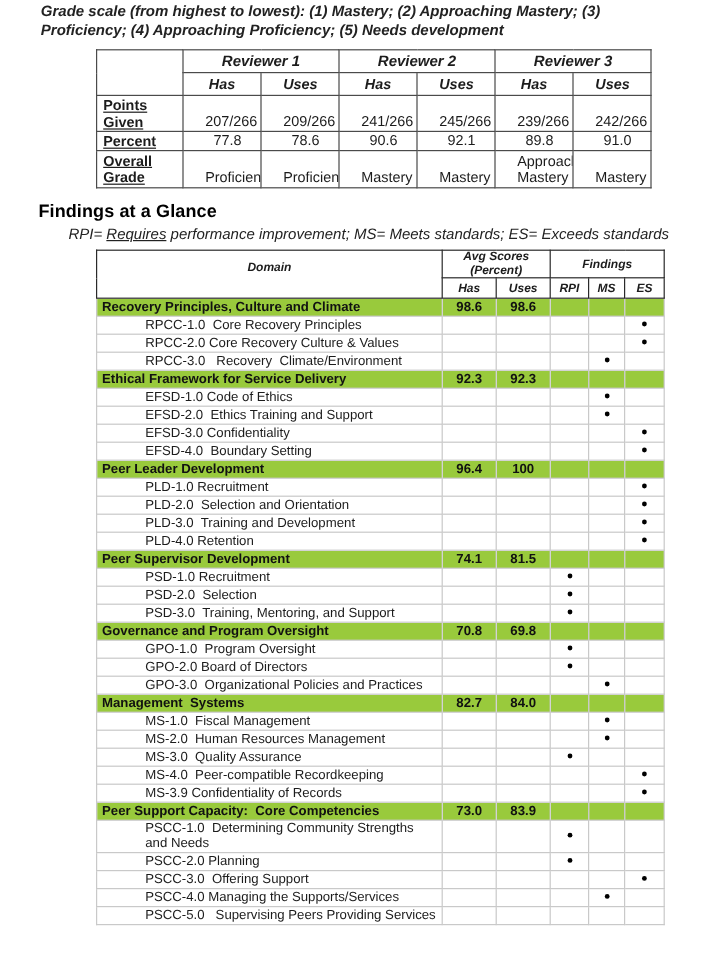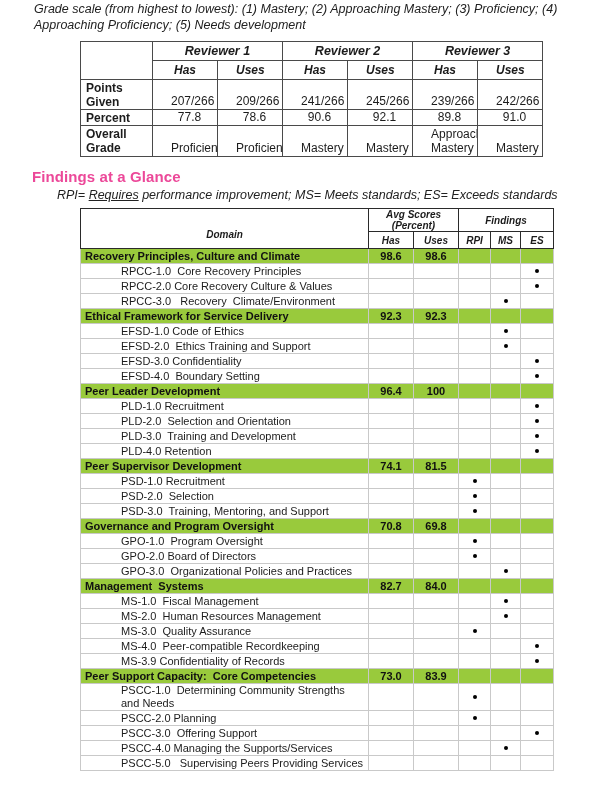--- a/index.html
+++ b/index.html
@@ -10,60 +10,60 @@
   }
   .page{position:relative;width:600px;height:797px;background:#fff;}
 
   
   .title{
     margin:12px 0 3px 32px;font-size:19px;line-height:22px;
     font-weight:bold;color:#76923c;word-spacing:5px;letter-spacing:.2px;
   }
   .grade-scale{
     margin:2px 0 8px 34px;width:528px;
-    font-size:12.5px;line-height:15.5px;font-style:italic;font-weight:400;color:#222;
+    font-size:12.5px;line-height:15.5px;font-style:italic;font-weight:700;color:#222;
   }
   .h2{
     margin:11px 0 3px 32px;font-size:15px;line-height:17px;
-    font-weight:bold;color:#ec4899;letter-spacing:.1px;
+    font-weight:bold;color:#000000;letter-spacing:.1px;
   }
   .legend{
     margin:0 0 5px 57px;font-size:12.5px;line-height:15px;
     font-style:italic;color:#222;
   }
   .legend .u{text-decoration:underline;margin-top:38px;}
 
   
   table{border-collapse:collapse;table-layout:fixed;}
   .summary-table{margin-left:80px;width:462px;font-size:12px;}
   .summary-table td{border:1px solid #4a4a4a;padding:0 18px;overflow:hidden;}
   .summary-table .rev{
     height:18px;text-align:center;font-weight:bold;font-style:italic;font-size:12.5px;
   }
   .summary-table .hu{
     height:18px;text-align:center;font-weight:bold;font-style:italic;font-size:12px;
   }
   .summary-table .corner{background:#fff;}
   .summary-table .rowlabel{
-    font-weight:bold;vertical-align:top;padding-left:5px;line-height:14px;padding-top:1px;
+    font-weight:bold;vertical-align:top;padding-left:5px;line-height:14px;padding-top:1px;text-decoration:underline;
   }
   .summary-table .val{
     text-align:center;vertical-align:bottom;padding-right:9px;padding-bottom:1px;line-height:14px;
   }
   .summary-table .r-points{height:30px;}
   .summary-table .r-pct{height:16px;}
   .summary-table .r-grade{height:31px;margin-left:36px;}
 
   
   .findings-table{margin-left:80px;width:473px;font-size:11px;}
   .findings-table th{
     border:1px solid #2a2a2a;padding:0 2px;font-weight:bold;font-style:italic;
     font-size:10px;height:16px;background:#fff;
   }
-  .findings-table th.domain-h{vertical-align:bottom;text-align:center;padding-bottom:8px;}
+  .findings-table th.domain-h{vertical-align:bottom;text-align:center;padding-bottom:19px;}
   .findings-table td{
     border:1px solid #c9c9c9;height:13px;padding:0 2px;overflow:hidden;line-height:13px;
   }
   .findings-table tr.item-row td{height:13px;}
   .findings-table tr{height:15px;}
   .item-label{padding-left:40px !important;white-space:pre-wrap;}
   .domain-row td{
     background:#99ca3c;font-weight:bold;color:#111;
   }
   .domain-name{padding-left:4px !important;white-space:pre-wrap;}

